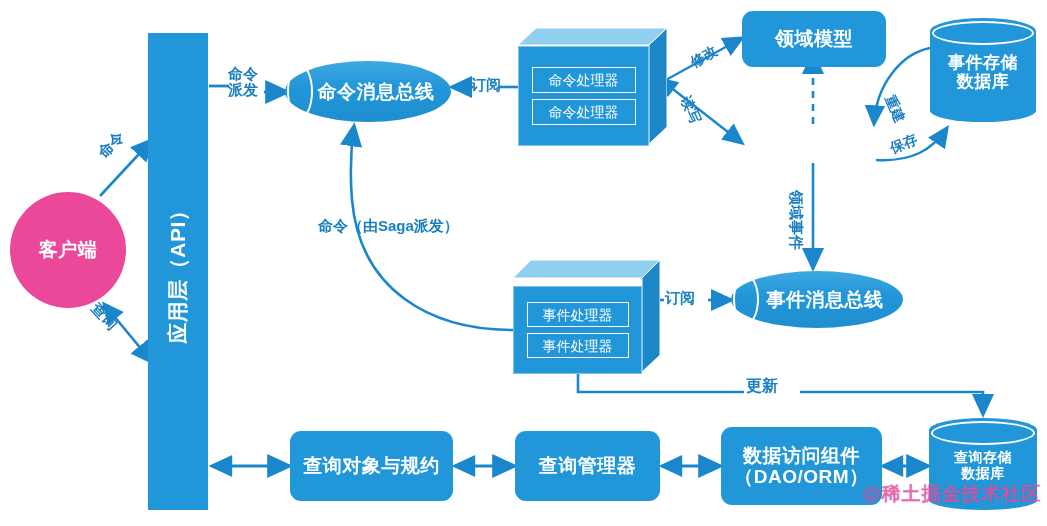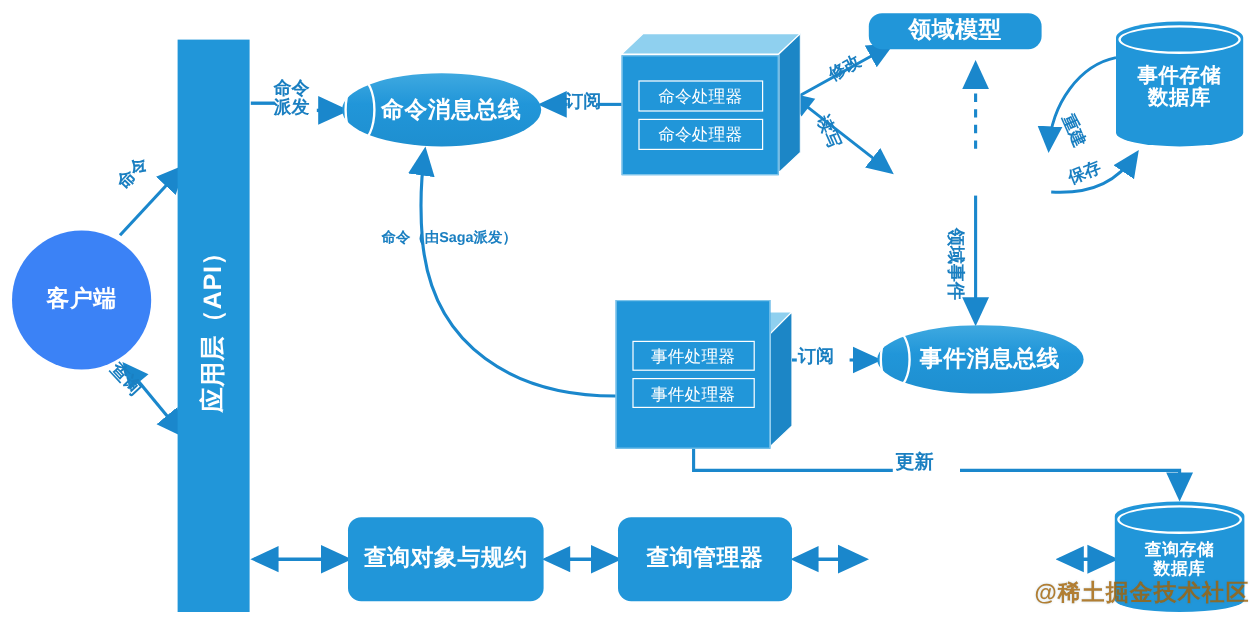--- a/index.html
+++ b/index.html
@@ -43,21 +43,21 @@
   }
   #app-layer .node-label{
     transform:rotate(-90deg);
     white-space:nowrap;
     font-size:21px;
   }
   
   #client{
     position:absolute;
     left:10px;top:192px;width:116px;height:116px;
-    background:#3b82f6;border-radius:50%;
+    background:#ec4899;border-radius:50%;
     display:flex;align-items:center;justify-content:center;
   }
   #client .node-label{font-size:19px;}
   
   .hcyl{position:absolute;}
   .hcyl .body{
     position:absolute;left:0;top:0;right:0;bottom:0;
     background:linear-gradient(to bottom,#3fa9e0 0%,#2196d9 42%,#1e8fd0 100%);
     border-radius:50%/50%;
   }
@@ -115,21 +115,21 @@
     color:#1a7fc1;
     font-weight:bold;
     white-space:pre-line;
     line-height:1.05;
   }
   .elabel.rot-v{white-space:nowrap;}
   
   #watermark{
     position:absolute;
     left:862px;top:481px;
-    color:#a16207;
+    color:#ec4899;
     opacity:.82;
     font-size:19px;
     font-weight:bold;
     letter-spacing:1px;
     white-space:nowrap;
     text-shadow:0 0 2px rgba(40,120,170,.35);
   }
 </style>
 </head>
 <body>
@@ -211,75 +211,79 @@
       <polygon points="13,19 31,2 162,2 144,19" fill="#8fd0ef" stroke="#ffffff" stroke-width="1"></polygon>
 
       <polygon points="144,19 162,2 162,101 144,118" fill="#1c86c6" stroke="#ffffff" stroke-width="1"></polygon>
     </svg>
     <div class="front" style="left:13px;width:131px;height:100px;">
       <div class="slot" style="width:104px;height:26px;font-size:14px;">命令处理器</div>
       <div class="slot" style="width:104px;height:26px;font-size:14px;">命令处理器</div>
     </div>
   </div>
 
-  <div class="rbox" style="left:724px;top:11px;width:144px;height:30px;">
+  <div class="rbox" style="left:742px;top:11px;width:144px;height:56px;">
     <div class="node-label" style="font-size:19px;">领域模型</div>
   </div>
 
 
   <div class="vcyl" style="left:930px;top:18px;width:106px;height:104px;">
     <div class="body"></div>
     <div class="top"></div>
     <div class="txt node-label" style="font-size:17px;">事件存储
 数据库</div>
   </div>
 
   <div class="cube" style="left:500px;top:258px;width:160px;height:116px;">
     <svg class="solid" width="160" height="116">
       <polygon points="13,20 31,2 160,2 142,20" fill="#8fd0ef" stroke="#ffffff" stroke-width="1"></polygon>
       <polygon points="142,20 160,2 160,97 142,114" fill="#1c86c6" stroke="#ffffff" stroke-width="1"></polygon>
     </svg>
-    <div class="front" style="left:13px;width:129px;height:124px;">
+    <div class="front" style="left:13px;width:129px;height:88px;">
       <div class="slot" style="width:102px;height:25px;font-size:14px;">事件处理器</div>
       <div class="slot" style="width:102px;height:25px;font-size:14px;">事件处理器</div>
     </div>
   </div>
 
   <div class="hcyl" style="left:731px;top:271px;width:172px;height:57px;">
     <div class="body"></div>
     <div class="cap"></div>
     <div class="txt node-label" style="font-size:19px;padding-left:16px;">事件消息总线</div>
   </div>
 
   <div class="rbox" style="left:290px;top:431px;width:163px;height:70px;">
     <div class="node-label" style="font-size:19px;">查询对象与规约</div>
   </div>
 
   <div class="rbox" style="left:515px;top:431px;width:145px;height:70px;">
     <div class="node-label" style="font-size:19px;">查询管理器</div>
   </div>
 
+  <div class="rbox" style="left:721px;top:427px;width:161px;height:78px;">
+    <div class="node-label" style="font-size:19px;">数据访问组件
+（DAO/ORM）</div>
+  </div>
 
   <div class="vcyl" style="left:929px;top:418px;width:108px;height:92px;">
     <div class="body"></div>
     <div class="top"></div>
     <div class="txt node-label" style="font-size:14px;">查询存储
 数据库</div>
   </div>
 
   <div class="elabel" style="left:95px;top:150px;font-size:15px;transform:rotate(-47deg);transform-origin:left top;">命令</div>
 
   <div class="elabel" style="left:100px;top:300px;font-size:15px;transform:rotate(47deg);transform-origin:left top;">查询</div>
 
   <div class="elabel" style="left:228px;top:66px;font-size:15px;text-align:center;">命令
 派发</div>
 
   <div class="elabel" style="left:471px;top:77px;font-size:15px;">订阅</div>
 
-  <div class="elabel" style="left:318px;top:192px;font-size:12px;">命令（由Saga派发）</div>
+  <div class="elabel" style="left:318px;top:218px;font-size:15px;">命令（由Saga派发）</div>
 
   <div class="elabel" style="left:688px;top:57px;font-size:14px;transform:rotate(-30deg);transform-origin:left top;">修改</div>
 
   <div class="elabel" style="left:692px;top:94px;font-size:14px;transform:rotate(66deg);transform-origin:left top;">读写</div>
 
   <div class="elabel" style="left:896px;top:93px;font-size:14px;transform:rotate(66deg);transform-origin:left top;">重建</div>
 
   <div class="elabel" style="left:888px;top:142px;font-size:14px;transform:rotate(-22deg);transform-origin:left top;">保存</div>
 
   <div class="elabel rot-v" style="left:804px;top:190px;font-size:15px;transform:rotate(90deg);transform-origin:left top;">领域事件</div>

